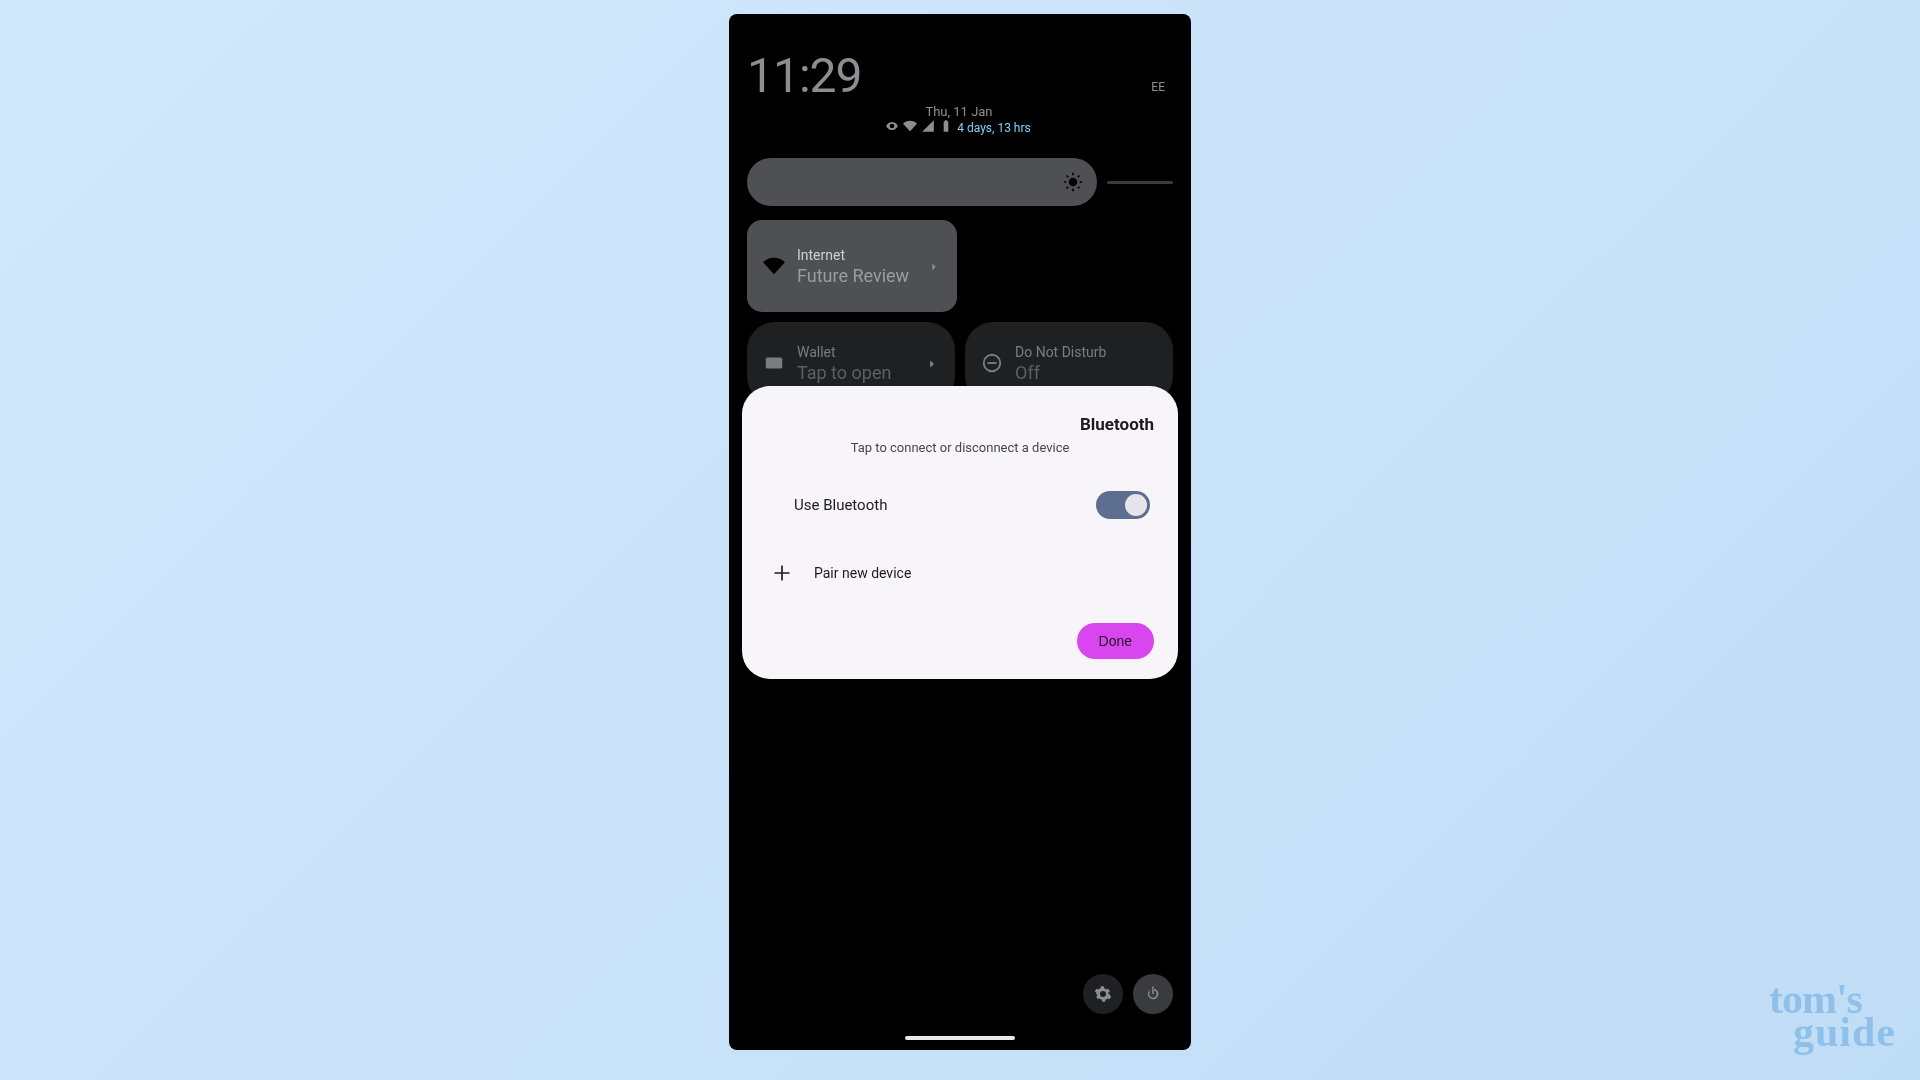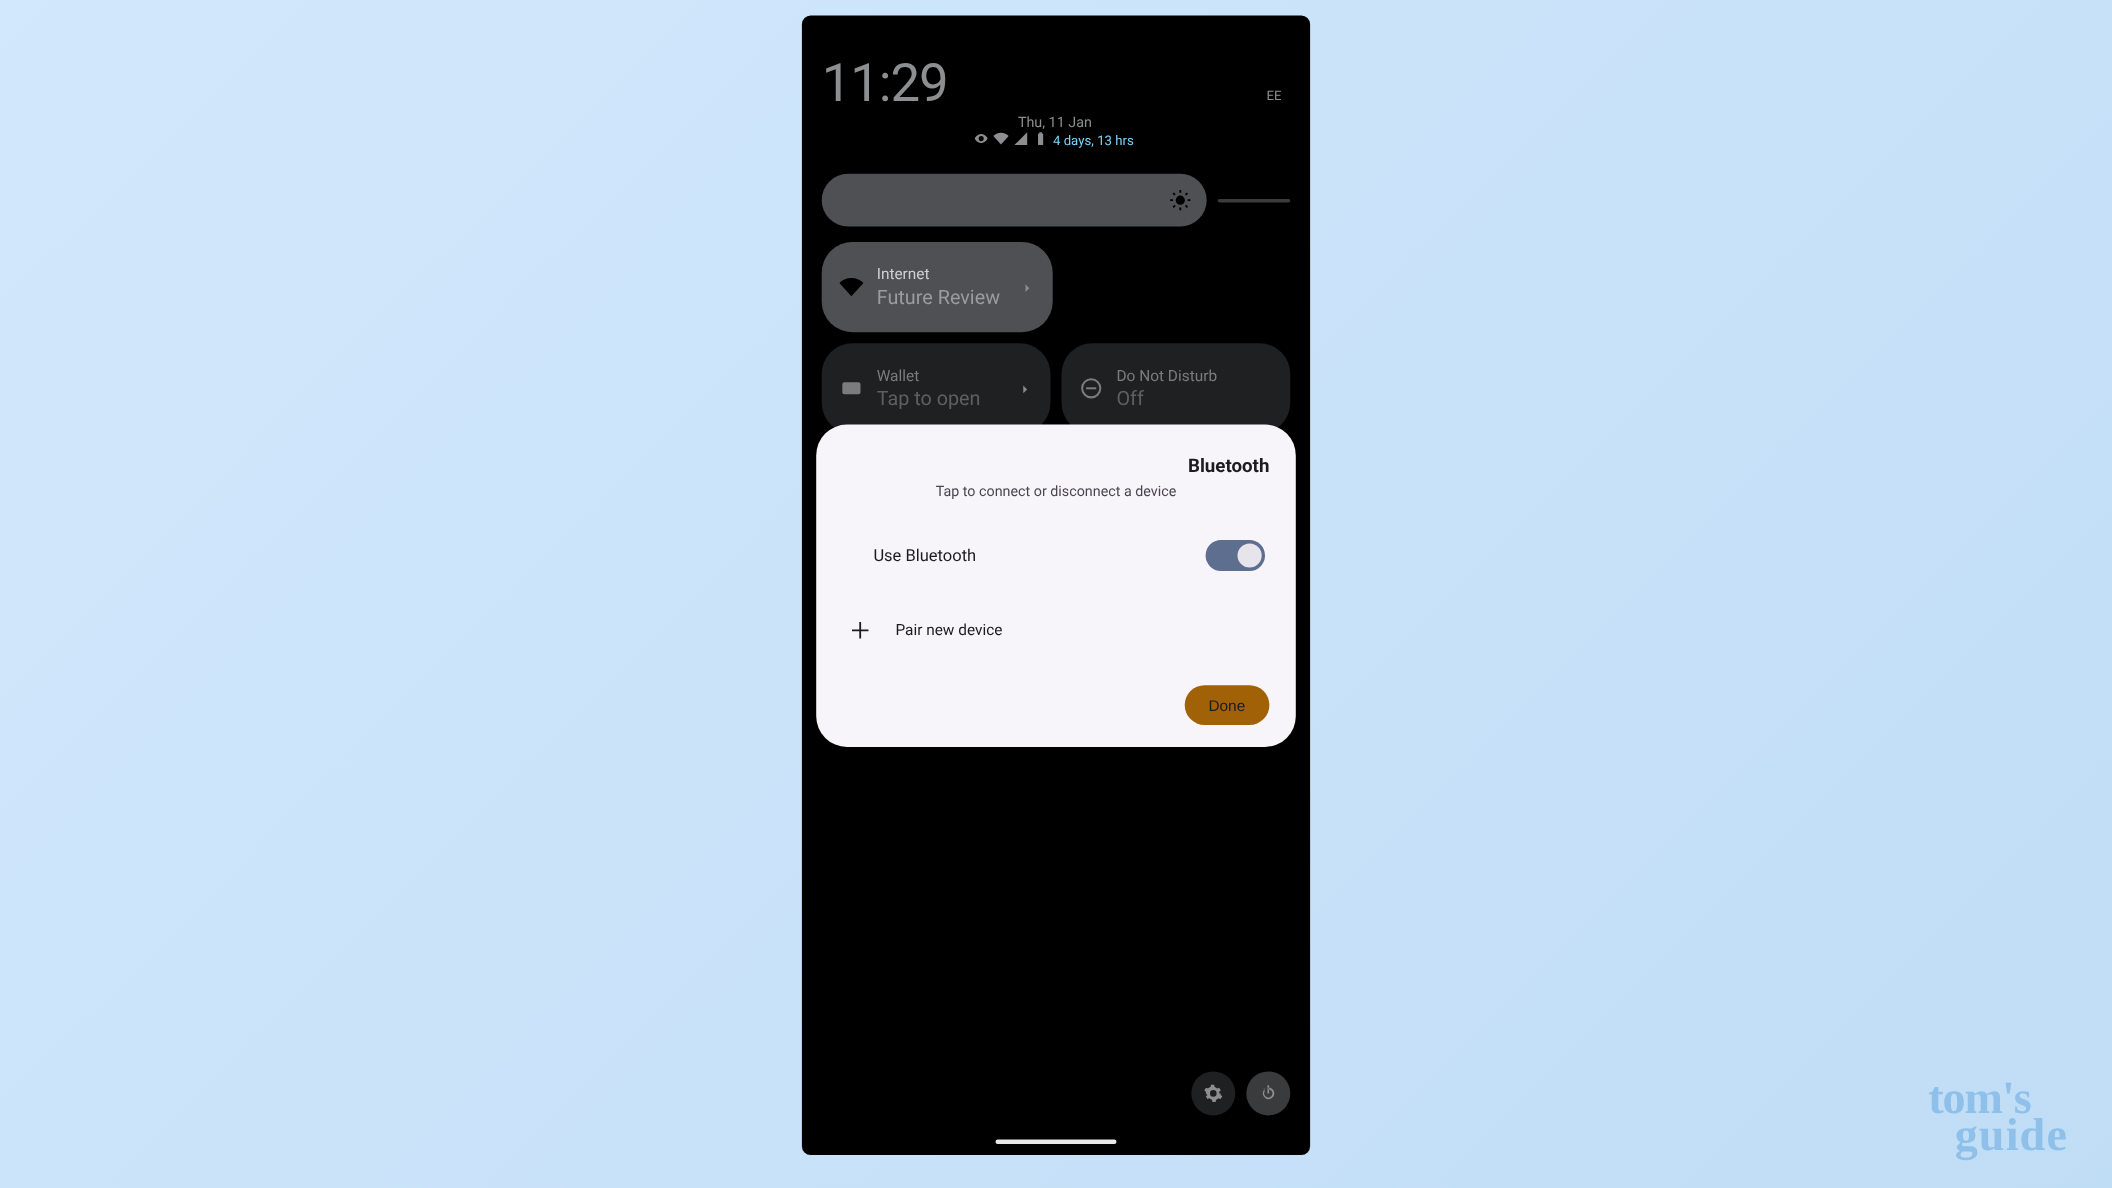--- a/index.html
+++ b/index.html
@@ -21,21 +21,21 @@
   .status-sub { display: flex; justify-content: space-between; align-items: center; margin-top: 4px; padding-right: 4px; flex-direction: column; }
   .date { font-size: 13px; color: #8d8e90; padding-left: 2px; }
   .sys-icons { display: flex; align-items: center; gap: 4px; font-size: 12px; color: #7dd3fc; }
   .sys-icons svg { width: 14px; height: 14px; fill: #8d8e90; }
   .brightness-row { display: flex; align-items: center; gap: 10px; margin: 22px 0 14px 0; }
   .brightness-bar { flex: 0 0 350px; height: 48px; background: #4f5053; border-radius: 24px; position: relative; }
   .brightness-thumb { position: absolute; right: 14px; top: 50%; transform: translateY(-50%); width: 20px; height: 20px; }
   .brightness-thumb svg { width: 20px; height: 20px; fill: #000; }
   .brightness-rest { flex: 1; height: 3px; background: #3a3b3d; border-radius: 2px; }
   .tile { background: #4f5053; border-radius: 28px; display: flex; align-items: center; gap: 12px; padding: 0 16px; color: #c6c7c9; }
-  .tile.big { height: 82px; width: 210px; margin-bottom: 10px; }
+  .tile.big { height: 92px; width: 210px; margin-bottom: 10px; border-radius: 15px; }
   .tile.dark { background: #1f2022; }
   .tile-row { display: flex; gap: 10px; }
   .tile.half { height: 82px; flex: 1; }
   .tile-icon { width: 22px; height: 22px; flex-shrink: 0; display:flex; align-items:center; justify-content:center; }
   .tile-icon svg { width: 22px; height: 22px; fill: #c6c7c9; }
   .tile.dark .tile-icon svg { fill: #7b7c7e; }
   .tile-text .t1 { font-size: 14px; color: #cfd0d2; }
   .tile-text .t2 { font-size: 18px; color: #9b9c9e; margin-top:2px; }
   .tile.dark .tile-text .t1 { color: #7b7c7e; }
   .tile.dark .tile-text .t2 { color: #5e5f61; }
@@ -51,30 +51,30 @@
   .dialog-sub { text-align: center; font-size: 13px; color: #49454f; margin-top: 6px; }
   .toggle-row { display: flex; justify-content: space-between; align-items: center; margin-top: 36px; padding: 0 4px; }
   .toggle-label { font-size: 15px; color: #1c1b1f; margin-left: 24px; }
   .switch { width: 54px; height: 28px; background: #5e6e8e; border-radius: 14px; position: relative; }
   .switch-thumb { position: absolute; right: 3px; top: 3px; width: 22px; height: 22px; background: #e8e4ec; border-radius: 50%; }
   .pair-row { display: flex; align-items: center; gap: 22px; margin-top: 44px; padding: 0 6px; }
   .plus { width: 20px; height: 20px; }
   .plus svg { width: 20px; height: 20px; fill: #1c1b1f; }
   .pair-label { font-size: 14px; color: #1c1b1f; }
   .done-row { display: flex; justify-content: flex-end; margin-top: 40px; }
-  .done-btn { background: #a16207; color: #1c1b1f; font-size: 14px; border: none; border-radius: 20px; padding: 10px 22px; cursor: pointer; }
+  .done-btn { background: #d946ef; color: #1c1b1f; font-size: 14px; border: none; border-radius: 20px; padding: 10px 22px; cursor: pointer; }
 
   .bottom-btns { position: absolute; right: 18px; bottom: 36px; display: flex; gap: 10px; }
   .circ { width: 40px; height: 40px; border-radius: 50%; display:flex; align-items:center; justify-content:center; }
   .circ.settings { background: #1f2022; }
   .circ.power { background: #3a3b3d; }
   .circ svg { width: 18px; height: 18px; fill: #8d8e90; }
   .navbar { position: absolute; bottom: 10px; left: 50%; transform: translateX(-50%); width: 110px; height: 4px; background: #e8e8e8; border-radius: 2px; }
 
-  .watermark { position: absolute; right: 40px; bottom: 30px; color: #8fc0ea; font-weight: 700; font-family: Georgia, serif; line-height: 0.8; text-align: left; }
+  .watermark { position: absolute; right: 24px; bottom: 30px; color: #8fc0ea; font-weight: 700; font-family: Georgia, serif; line-height: 0.8; text-align: left; }
   .watermark .l1 { font-size: 42px; letter-spacing: -1px; }
   .watermark .l2 { font-size: 42px; letter-spacing: 1px; margin-left: 24px; }
 </style>
 </head>
 <body>
 
 <div class="phone">
 
   <div class="status-top">
     <div class="clock">11:29</div>

